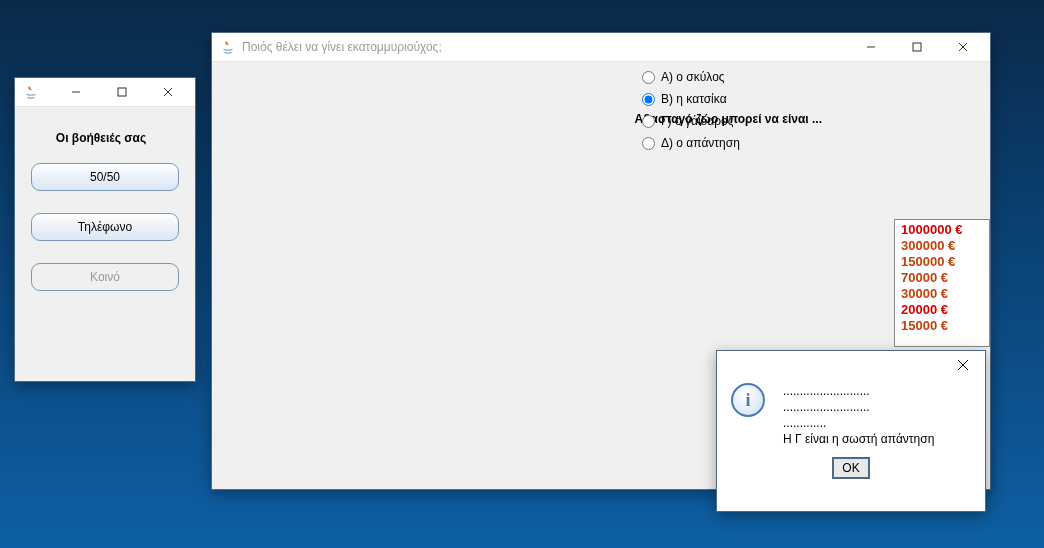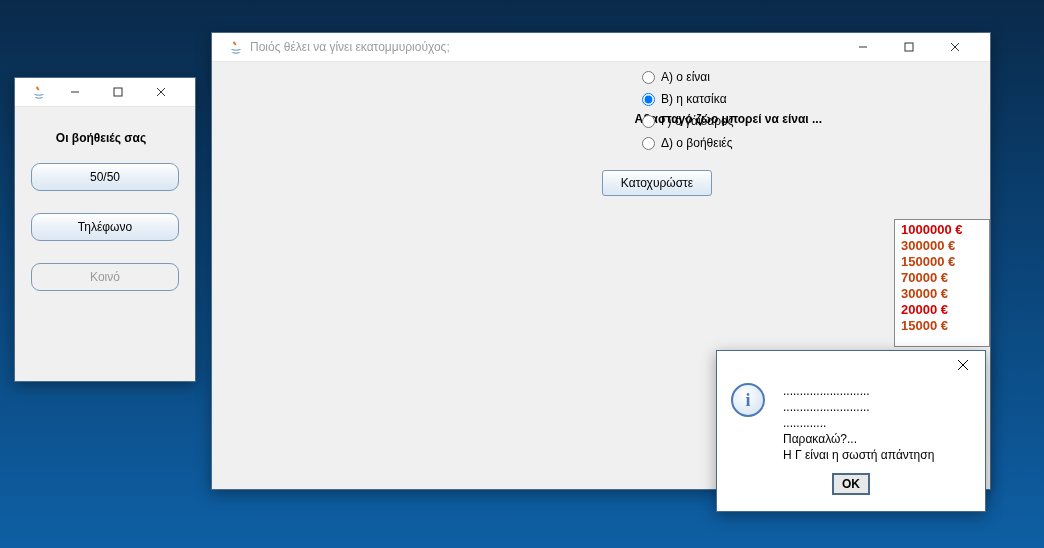--- a/index.html
+++ b/index.html
@@ -21,21 +21,21 @@
     border: 1px solid #4a6b88;
     box-shadow: 0 4px 14px rgba(0,0,0,0.35);
   }
   .titlebar {
     height: 28px;
     display: flex;
     align-items: center;
     background: #ffffff;
     border-bottom: 1px solid #e6e6e6;
     color: #9d9d9d;
-    padding: 0 12px;
+    padding: 0 4px;
   }
   .titlebar .icon {
     width: 16px;
     height: 16px;
     margin: 0 6px 0 4px;
   }
   .titlebar .title-text {
     flex: 0 1 auto;
     font-size: 12px;
   }
@@ -231,21 +231,20 @@
   }
   .ok-btn {
     display: inline-flex;
     align-items: center;
     justify-content: center;
     border: 2px solid #4a6b88;
     padding: 2px 8px;
     font-size: 12px;
     background: #e8e8e8;
     cursor: pointer;
-    font-weight: bold;
   }
 
   .java-icon svg { display:block; }
 </style>
 </head>
 <body>
 
 <div class="window" id="help-window">
   <div class="titlebar">
     <span class="icon java-icon">
@@ -319,40 +318,37 @@
   </div>
   <div class="window-body">
 
     <div class="question-area">
       <span class="question-text">Αβασταγό ζώο μπορεί να είναι ...</span>
     </div>
 
     <div class="answers" id="answers">
         <label class="answer">
           <input type="radio" name="ans" style="">
-          <span>Α) ο είναι</span>
+          <span>Α) ο σκύλος</span>
         </label>
         <label class="answer">
           <input type="radio" name="ans" checked="" style="">
           <span>Β) η κατσίκα</span>
         </label>
         <label class="answer">
           <input type="radio" name="ans" style="">
           <span>Γ) ο γάιδαρος</span>
         </label>
         <label class="answer">
           <input type="radio" name="ans" style="">
-          <span>Δ) ο βοήθειές</span>
+          <span>Δ) ο απάντηση</span>
         </label>
       </div>
 
     <div class="action-buttons">
-      <div class="action-btn">
-        <span>Κατοχυρώστε</span>
-      </div>
     </div>
 
     <div class="prize-ladder" id="prizes">
         <div class="prize-row highlight">1000000 €</div>
         <div class="prize-row">300000 €</div>
         <div class="prize-row">150000 €</div>
         <div class="prize-row">70000 €</div>
         <div class="prize-row">30000 €</div>
         <div class="prize-row highlight">20000 €</div>
         <div class="prize-row">15000 €</div>
@@ -368,21 +364,20 @@
           <line x1="11" y1="1" x2="1" y2="11" stroke="#000" stroke-width="1"></line>
         </svg>
     </div>
   </div>
   <div class="dlg-body">
     <div class="info-icon">i</div>
     <div class="dlg-lines" id="dlg-lines">
         <div>..........................</div>
         <div>..........................</div>
         <div>.............</div>
-        <div>Παρακαλώ?...</div>
         <div>Η Γ είναι η σωστή απάντηση</div>
       </div>
   </div>
   <div class="dlg-footer">
     <div class="ok-btn">
       <span>OK</span>
     </div>
   </div>
 </div>
 

